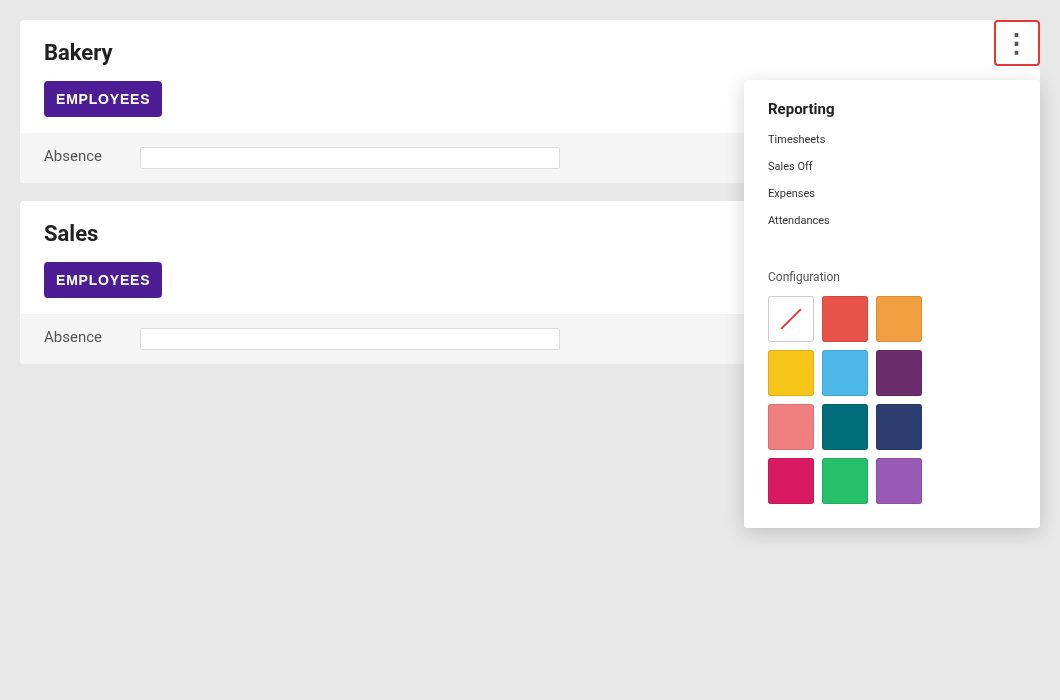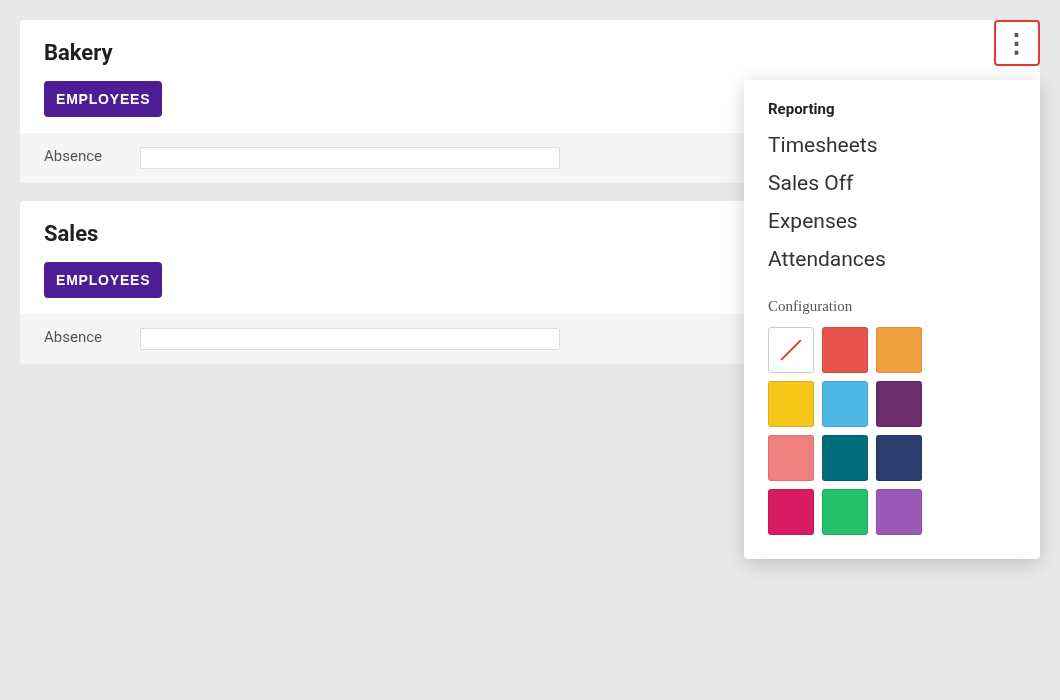--- a/index.html
+++ b/index.html
@@ -113,38 +113,37 @@
     }
 
     .menu-section-title {
       font-size: 15px;
       font-weight: 700;
       color: #212121;
       margin-bottom: 8px;
     }
 
     .menu-item {
-      font-size: 21px;
+      font-size: 11px;
       color: #333;
       padding: 7px 0;
       cursor: pointer;
       display: block;
     }
 
     .menu-divider {
       height: 16px;
     }
 
     .config-section-title {
-      font-size: 15px;
+      font-size: 12px;
       font-weight: 400;
       color: #555;
       margin-bottom: 12px;
-      margin-top: 4px;
-      font-family: Liberation Serif, serif;
+      margin-top: 20px;
     }
 
     .color-grid {
       display: grid;
       grid-template-columns: repeat(3, 46px);
       gap: 8px;
     }
 
     .color-swatch {
       width: 46px;

